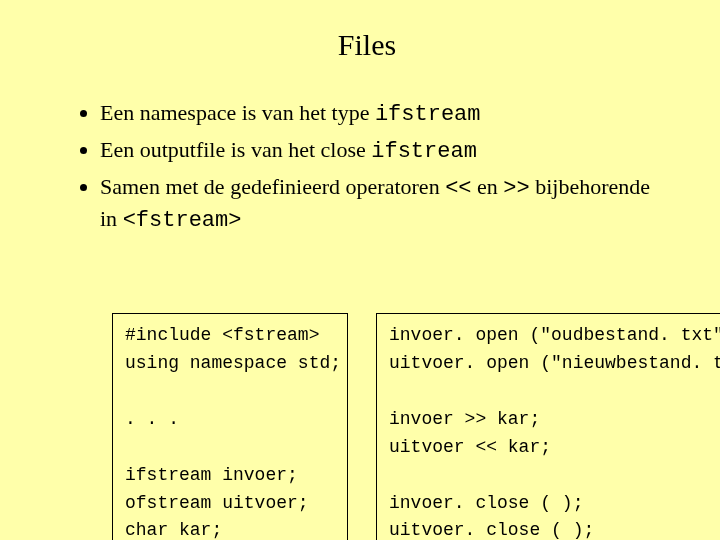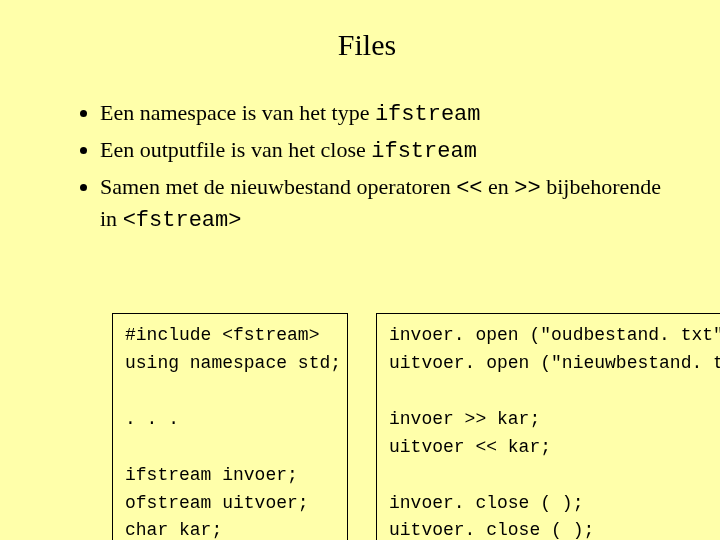--- a/index.html
+++ b/index.html
@@ -64,21 +64,21 @@
   <h1 class="title">Files</h1>
 
   <ul class="bullets">
     <li>
       <span>Een namespace is van het type </span><span class="mono">ifstream</span>
     </li>
     <li>
       <span>Een outputfile is van het close </span><span class="mono">ifstream</span>
     </li>
     <li>
-      <span>Samen met de nieuwbestand operatoren </span><span class="mono">&lt;&lt;</span><span> en </span><span class="mono">&gt;&gt;</span><span> bijbehorende in </span><span class="mono">&lt;fstream&gt;</span>
+      <span>Samen met de gedefinieerd operatoren </span><span class="mono">&lt;&lt;</span><span> en </span><span class="mono">&gt;&gt;</span><span> bijbehorende in </span><span class="mono">&lt;fstream&gt;</span>
     </li>
   </ul>
 
   <div class="code-row">
     <div class="code-box left">#include &lt;fstream&gt;
 using namespace std;
 
 . . .
 
 ifstream invoer;

